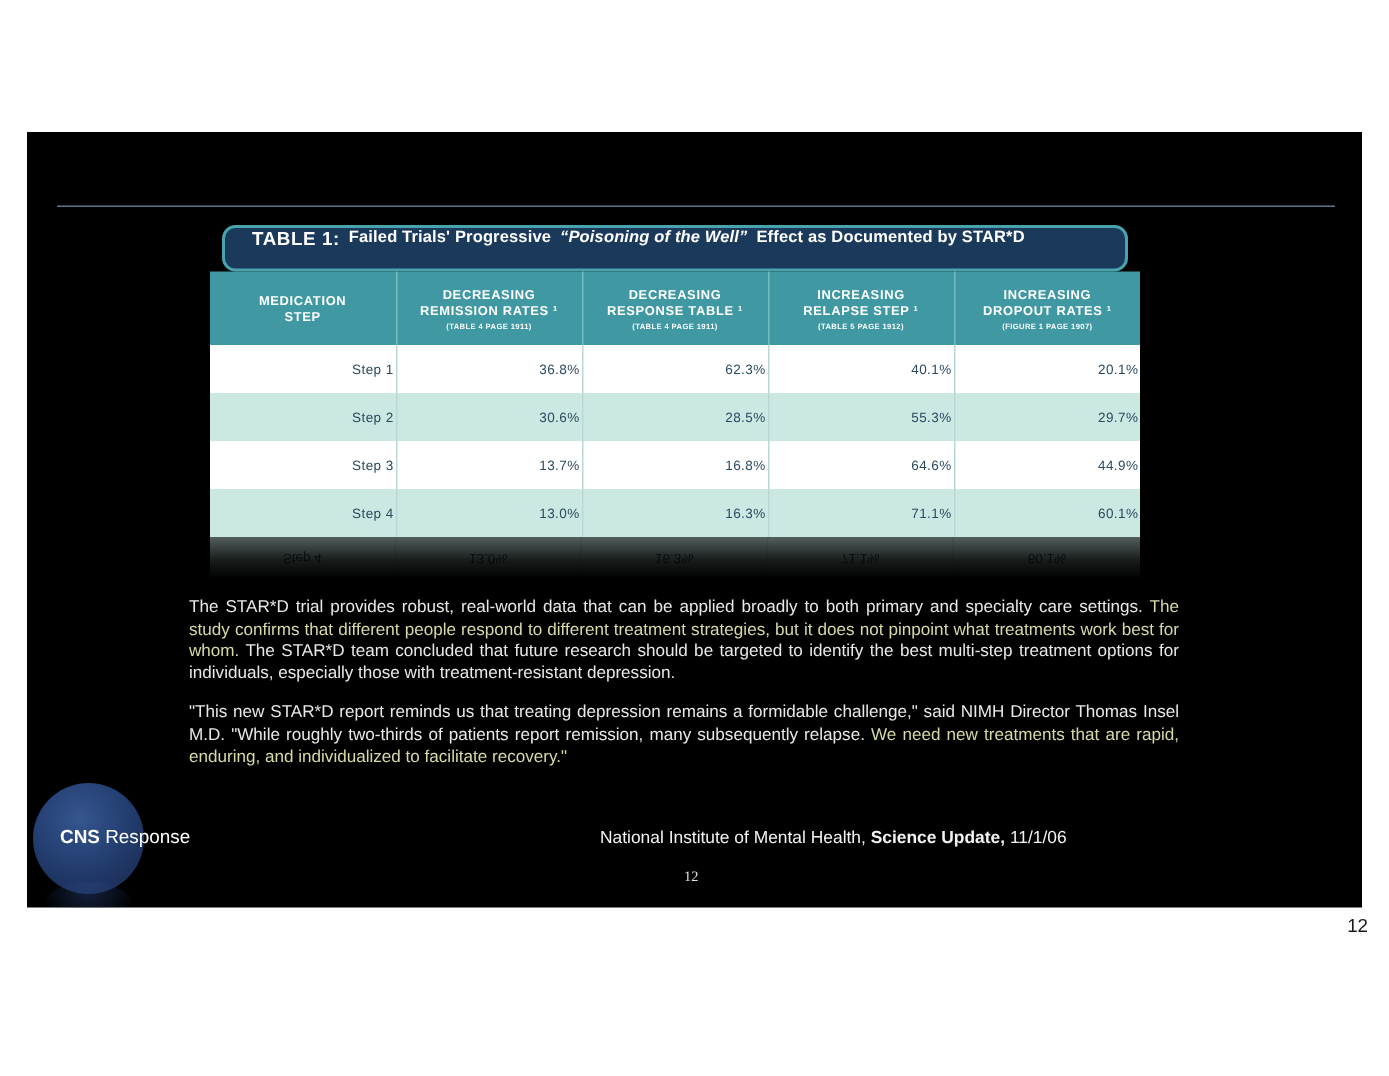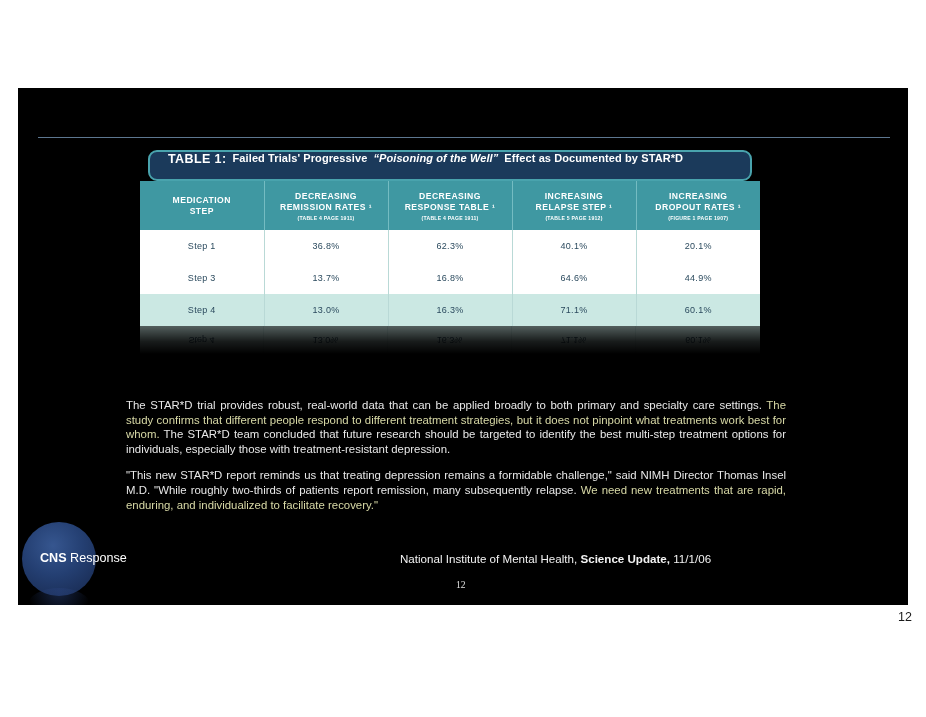--- a/index.html
+++ b/index.html
@@ -96,21 +96,21 @@
     letter-spacing:.45px;
     line-height:11px;
   }
   .h-sub{
     display:block;
     font-size:5.1px;
     letter-spacing:.25px;
     margin-top:2px;
   }
   #data-table tbody td{
-    text-align:center;
+    text-align:right;
     font-size:9px;
     color:#2b4a5e;
     height:30px;
     border-right:1px solid #b9d9d6;
     letter-spacing:.3px;
   }
   #data-table tbody td:last-child{ border-right:none; }
   #data-table tbody tr.odd td{ background:#ffffff; }
   #data-table tbody tr.even td{ background:#cbe8e3; }
 
@@ -259,20 +259,27 @@
           </th>
         </tr>
       </thead>
       <tbody>
         <tr class="odd">
           <td>Step 1</td>
           <td>36.8%</td>
           <td>62.3%</td>
           <td>40.1%</td>
           <td>20.1%</td>
+        </tr>
+        <tr class="even">
+          <td>Step 2</td>
+          <td>30.6%</td>
+          <td>28.5%</td>
+          <td>55.3%</td>
+          <td>29.7%</td>
         </tr>
         <tr class="odd">
           <td>Step 3</td>
           <td>13.7%</td>
           <td>16.8%</td>
           <td>64.6%</td>
           <td>44.9%</td>
         </tr>
         <tr class="even">
           <td>Step 4</td>

